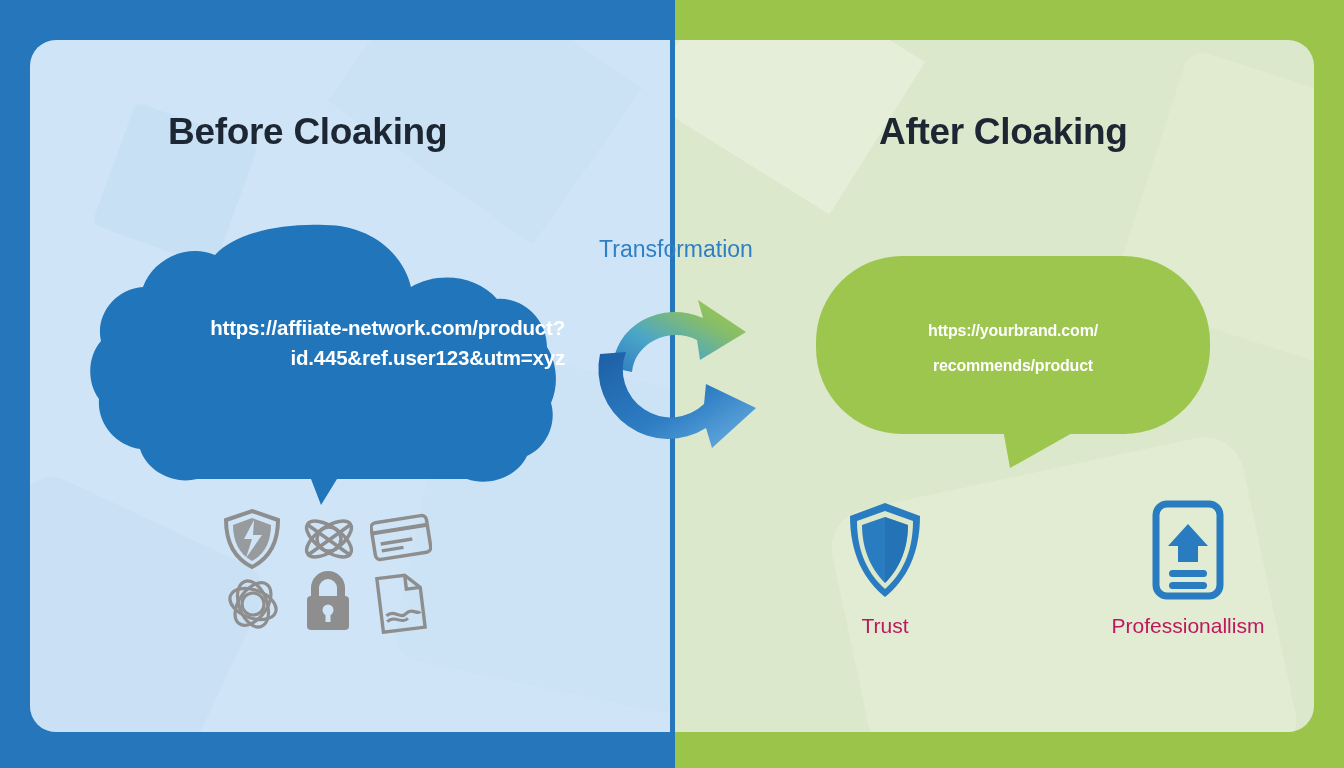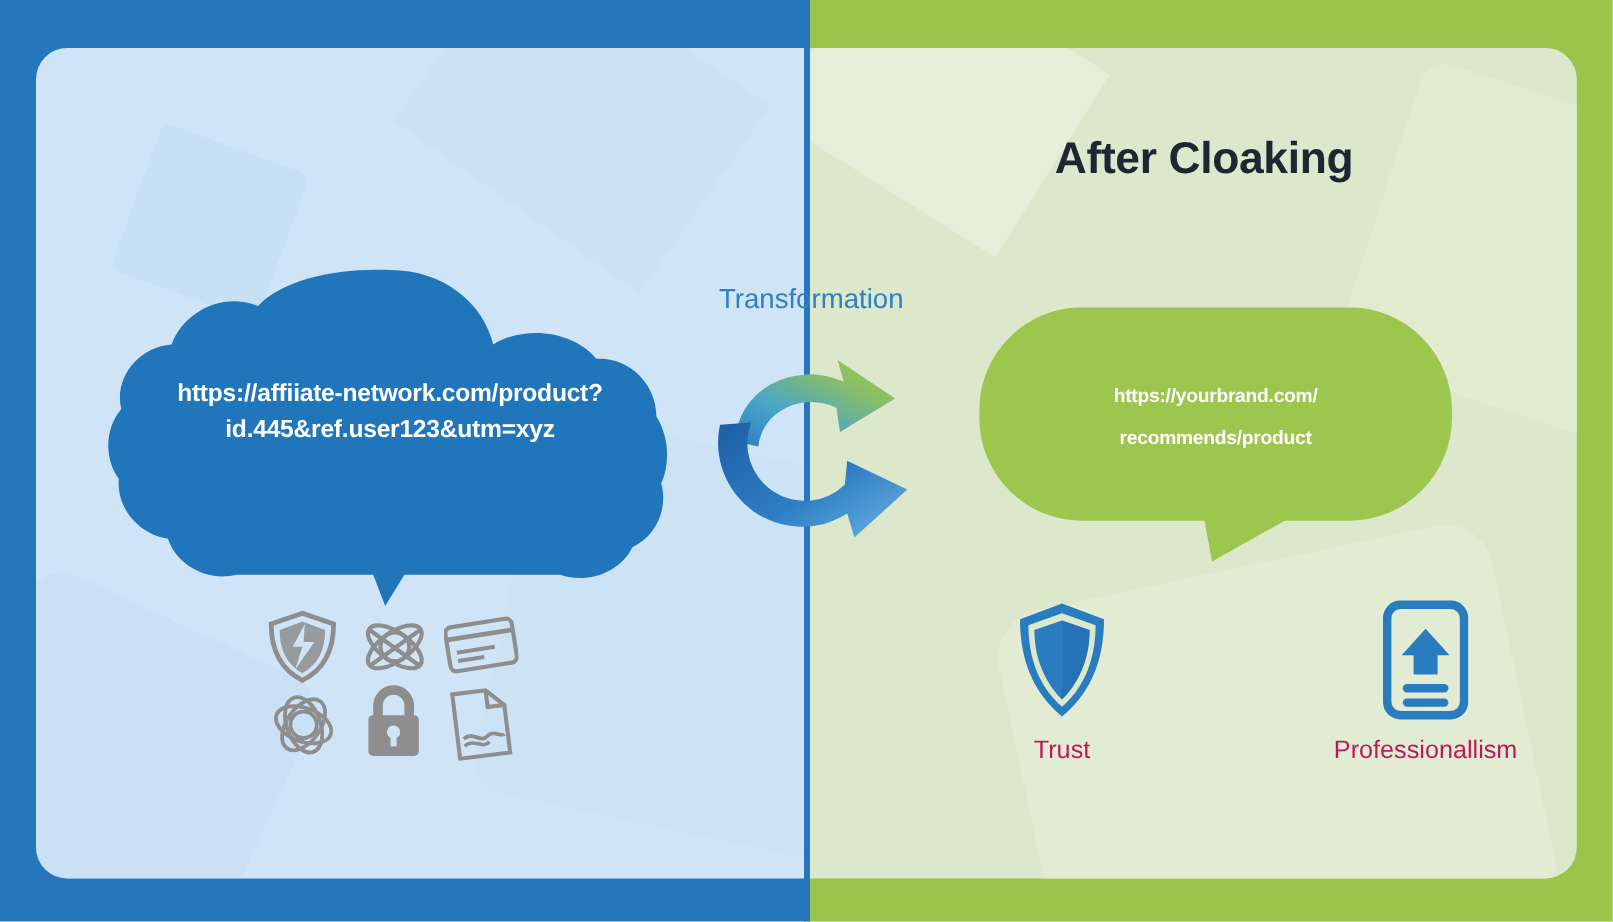--- a/index.html
+++ b/index.html
@@ -41,21 +41,21 @@
   .title-left{left:168px;top:111px;}
   .title-right{left:879px;top:111px;}
 
   
   .cloud-wrap{position:absolute;left:85px;top:215px;width:480px;height:290px;}
   .cloud-text{
     position:absolute;left:0;top:98px;width:480px;text-align:center;
     color:#ffffff;font-size:20.5px;font-weight:bold;line-height:30px;
     letter-spacing:-0.2px;z-index:3;
   }
-  .cloud-text span{display:block;}
+  .cloud-text span{display:block;text-align:right;}
 
   
   .pill-wrap{position:absolute;left:816px;top:256px;width:394px;height:212px;}
   .pill-text{
     position:absolute;left:0;top:57px;width:394px;text-align:center;
     color:#ffffff;font-size:16px;font-weight:bold;line-height:35px;
     letter-spacing:-0.2px;z-index:3;
   }
   .pill-text span{display:block;}
 
@@ -98,20 +98,21 @@
   </div>
 
   <div class="panel panel-right">
     <div class="wm wm-r1"></div>
     <div class="wm wm-r2"></div>
     <div class="wm wm-r3"></div>
   </div>
 
   <div class="divider"></div>
 
+  <div class="title title-left">Before Cloaking</div>
   <div class="title title-right">After Cloaking</div>
 
   <div class="cloud-wrap">
     <svg width="480" height="290" viewBox="0 0 480 290">
       <g fill="#2176bb">
         <path d="M240,10
                  C285,10 318,38 326,72
                  C352,56 392,60 412,84
                  C438,82 462,104 462,132
                  C472,148 474,170 466,188

